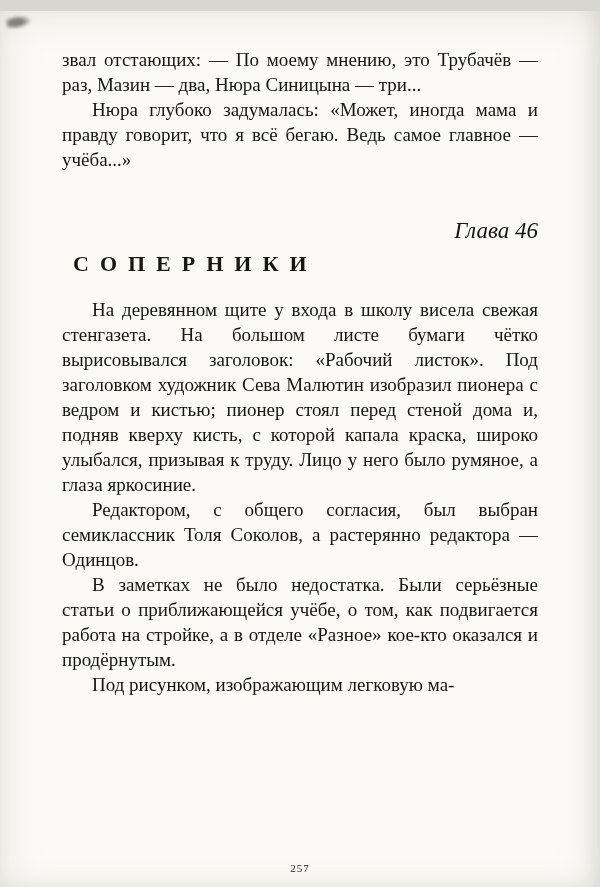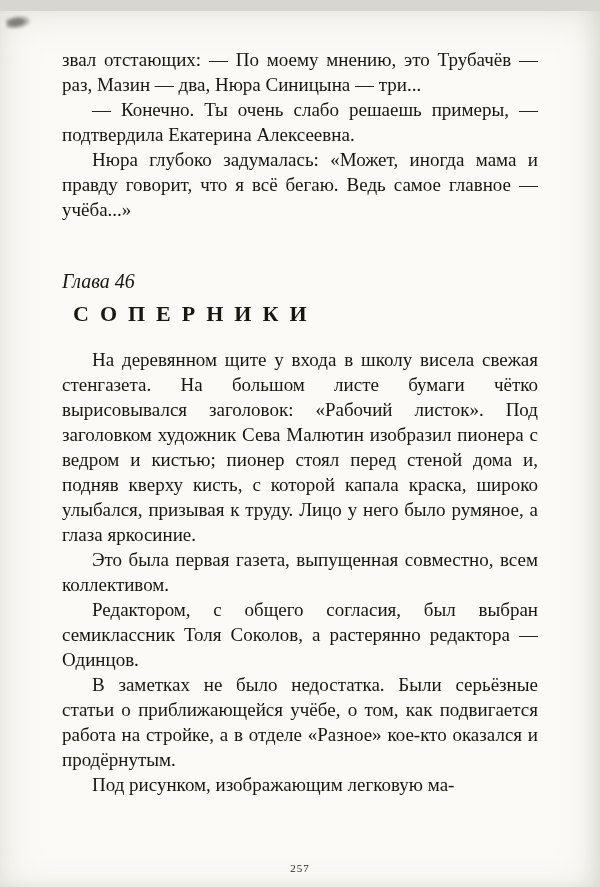--- a/index.html
+++ b/index.html
@@ -38,23 +38,23 @@
     margin: 0;
     font-size: 19px;
     line-height: 25px;
     text-align: justify;
     text-align-last: left;
   }
   p.indent { text-indent: 30px; }
   p.no-indent { text-indent: 0; }
   .chapter-label {
     margin: 47px 0 10px 0;
-    text-align: left;
+    text-align: right;
     font-style: italic;
-    font-size: 20px;
+    font-size: 23px;
     line-height: 24px;
   }
   .chapter-title {
     margin: 0 0 22px 0;
     text-align: left;
     font-size: 22px;
     line-height: 22px;
     letter-spacing: 11px;
     text-indent: 11px; 
     font-weight: 700;
@@ -74,31 +74,29 @@
 <body>
 
 <div class="scan-page">
 
   <div class="scan-artifact"></div>
 
   <div class="text-block">
 
     <div>
       <p class="para no-indent">звал отстающих: — По моему мнению, это Трубачёв — раз, Мазин — два, Нюра Синицына — три...</p>
-      <p class="para indent">— Конечно. Ты очень слабо решаешь примеры, — подтвердила Екатерина Алексеевна.</p>
       <p class="para indent">Нюра глубоко задумалась: «Может, иногда мама и правду говорит, что я всё бегаю. Ведь самое главное — учёба...»</p>
     </div>
 
     <p class="chapter-label">Глава 46</p>
 
     <p class="chapter-title">СОПЕРНИКИ</p>
 
     <div>
       <p class="para indent">На деревянном щите у входа в школу висела свежая стенгазета. На большом листе бумаги чётко вырисовывался заголовок: «Рабочий листок». Под заголовком художник Сева Малютин изобразил пионера с ведром и кистью; пионер стоял перед стеной дома и, подняв кверху кисть, с которой капала краска, широко улыбался, призывая к труду. Лицо у него было румяное, а глаза яркосиние.</p>
-      <p class="para indent">Это была первая газета, выпущенная совместно, всем коллективом.</p>
       <p class="para indent">Редактором, с общего согласия, был выбран семиклассник Толя Соколов, а растерянно редактора — Одинцов.</p>
       <p class="para indent">В заметках не было недостатка. Были серьёзные статьи о приближающейся учёбе, о том, как подвигается работа на стройке, а в отделе «Разное» кое-кто оказался и продёрнутым.</p>
       <p class="para indent">Под рисунком, изображающим легковую ма-</p>
     </div>
 
   </div>
 
   <div class="page-number">257</div>
 
 </div>

